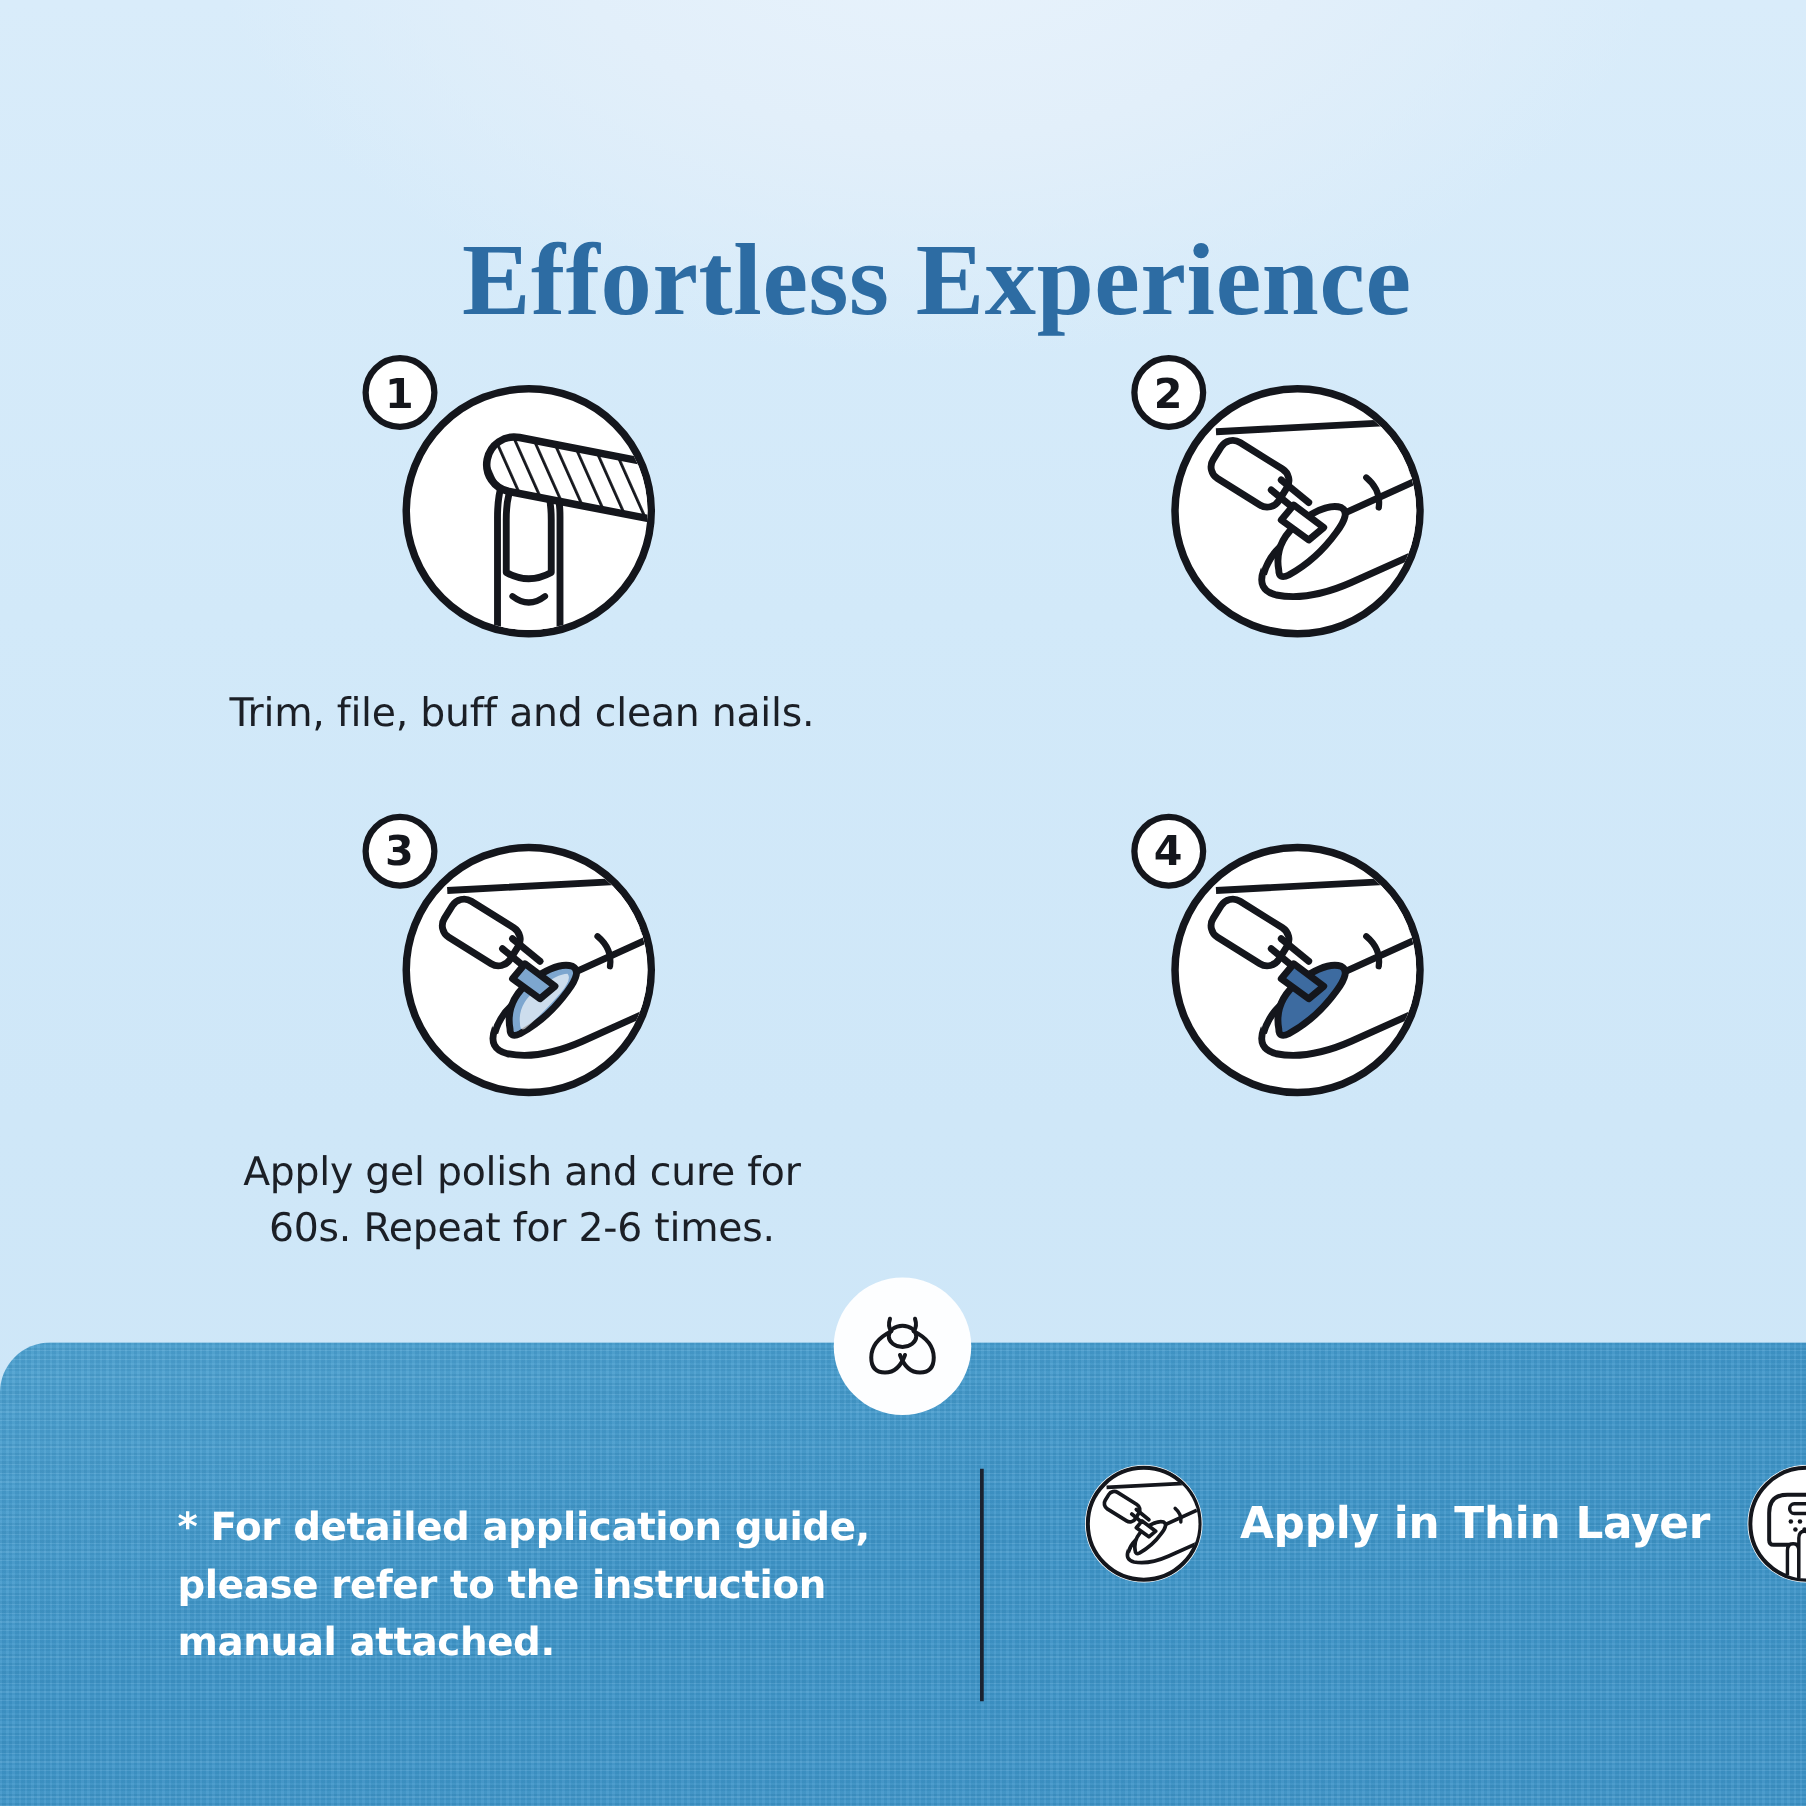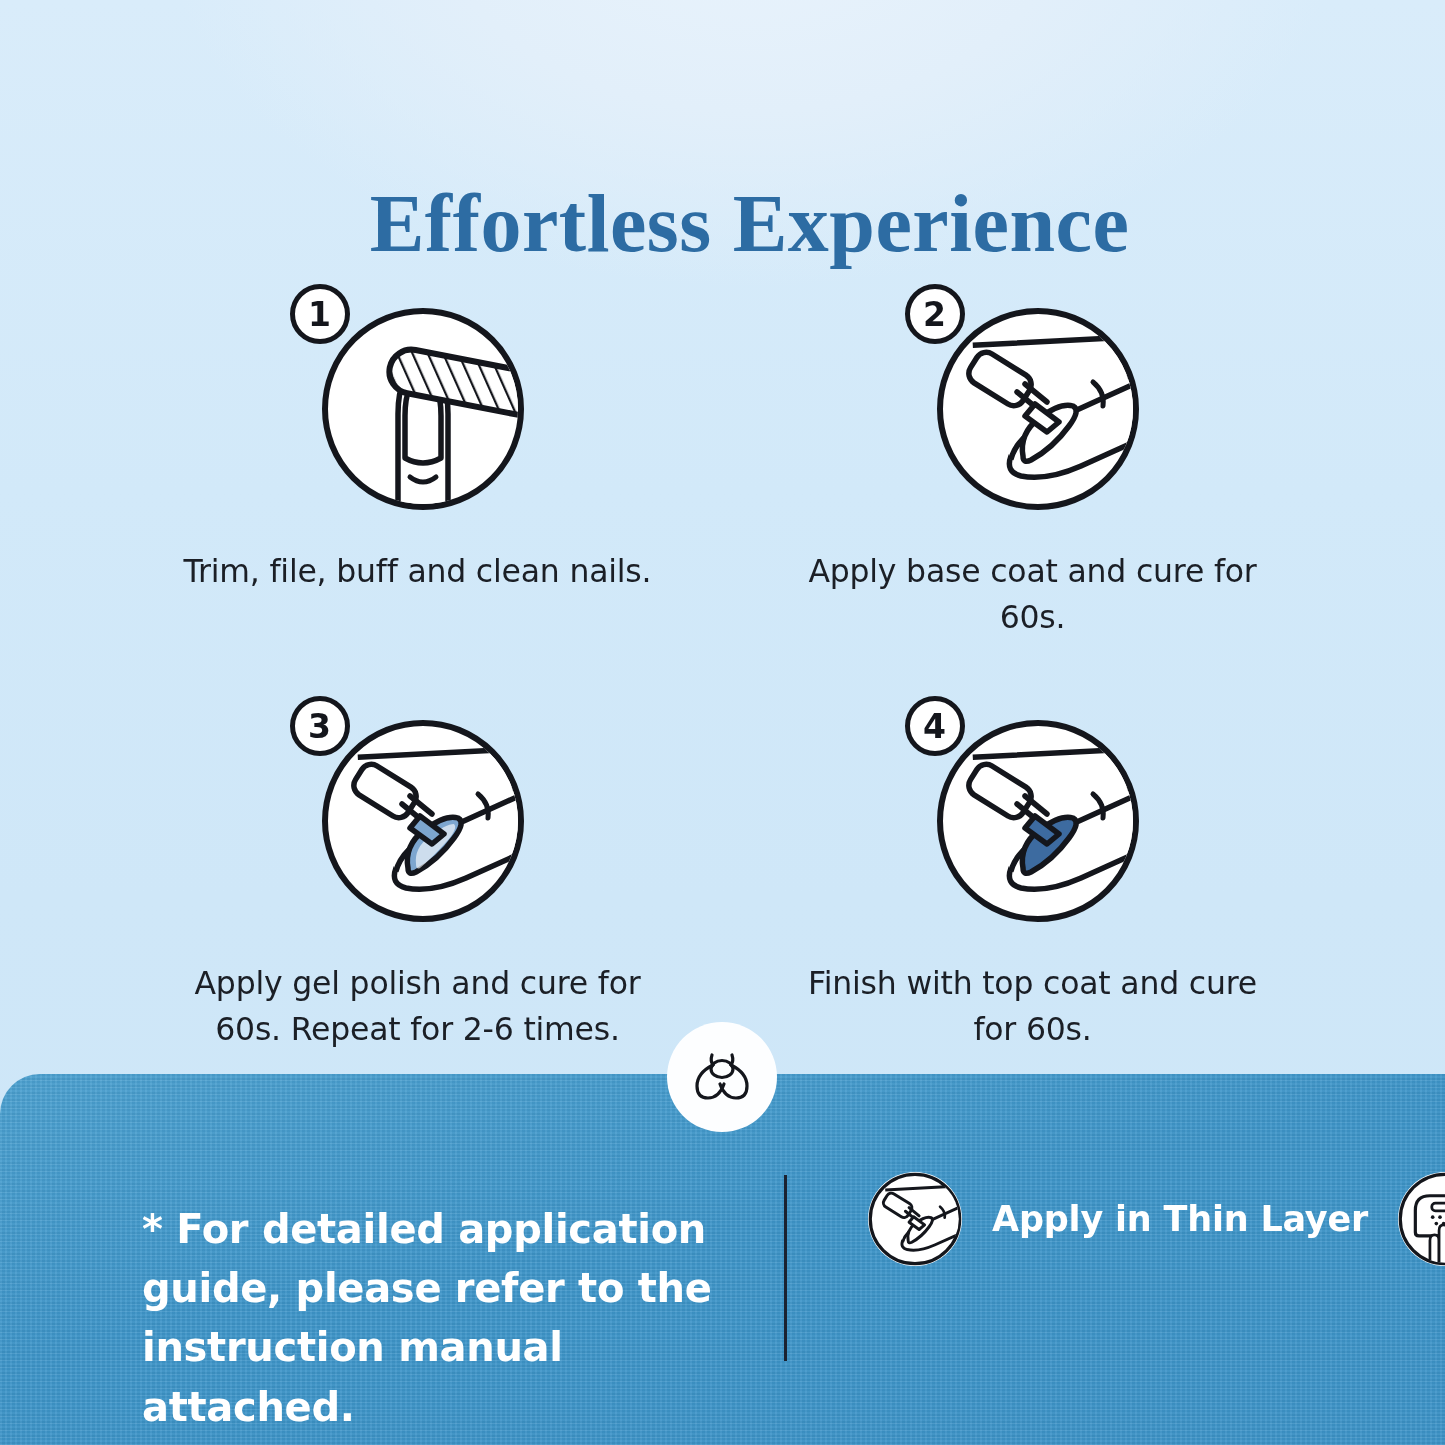--- a/index.html
+++ b/index.html
@@ -132,21 +132,21 @@
     overflow: hidden;
   }
 
   .note {
     position: absolute;
     left: 142px;
     top: 1200px;
     width: 610px;
     font-family: "DejaVu Sans", "Liberation Sans", sans-serif;
     font-weight: 700;
-    font-size: 40px;
+    font-size: 31px;
     line-height: 1.48;
     color: #ffffff;
     letter-spacing: -0.3px;
     z-index: 5;
   }
 
   .divider {
     position: absolute;
     left: 784px;
     top: 1175px;
@@ -251,21 +251,20 @@
             <rect x="34" y="56" width="62" height="34" rx="11" fill="#ffffff" stroke="#14161c" stroke-width="5.5" transform="rotate(32 65 73)"></rect>
 
             <path d="M82 86 L104 104" stroke="#14161c" stroke-width="5.5" stroke-linecap="round"></path>
             <path d="M90 78 L112 96" stroke="#14161c" stroke-width="5.5" stroke-linecap="round"></path>
 
             <path d="M100 98 L124 116 L112 126 L90 110 Z" fill="#ffffff" stroke="#14161c" stroke-width="5.5" stroke-linejoin="round"></path>
           </g>
         </svg>
         <div class="num-badge">2</div>
       </div>
-      <div class="step-caption">Apply base coat and cure for 60s.</div>
     </div>
 
     <div class="step">
       <div class="illo-wrap">
         <svg class="illo-circle" viewBox="0 0 206 206">
           <circle cx="103" cy="103" r="98" fill="#ffffff" stroke="#14161c" stroke-width="6"></circle>
           <defs>
               <clipPath id="c3">
                 <circle cx="103" cy="103" r="95"></circle>
               </clipPath>
@@ -304,21 +303,20 @@
 
             <path d="M88 150 Q84 128 104 112 Q126 96 138 100 Q146 104 134 120 Q118 142 96 154 Q88 158 88 150 Z" fill="#3d6ba0" stroke="#14161c" stroke-width="5.5" stroke-linejoin="round"></path>
             <rect x="34" y="56" width="62" height="34" rx="11" fill="#ffffff" stroke="#14161c" stroke-width="5.5" transform="rotate(32 65 73)"></rect>
             <path d="M82 86 L104 104" stroke="#14161c" stroke-width="5.5" stroke-linecap="round"></path>
             <path d="M90 78 L112 96" stroke="#14161c" stroke-width="5.5" stroke-linecap="round"></path>
             <path d="M100 98 L124 116 L112 126 L90 110 Z" fill="#3d6ba0" stroke="#14161c" stroke-width="5.5" stroke-linejoin="round"></path>
           </g>
         </svg>
         <div class="num-badge">4</div>
       </div>
-      <div class="step-caption">Finish with top coat and cure for 60s.</div>
     </div>
 
   </div>
 
   <div class="bottom-panel"></div>
 
   <div class="logo-badge">
     <svg width="62" height="58" viewBox="0 0 62 58">
       <g fill="none" stroke="#14161c" stroke-width="3.2" stroke-linecap="round">
         <path d="M21 7 Q19 13 22 17"></path>

